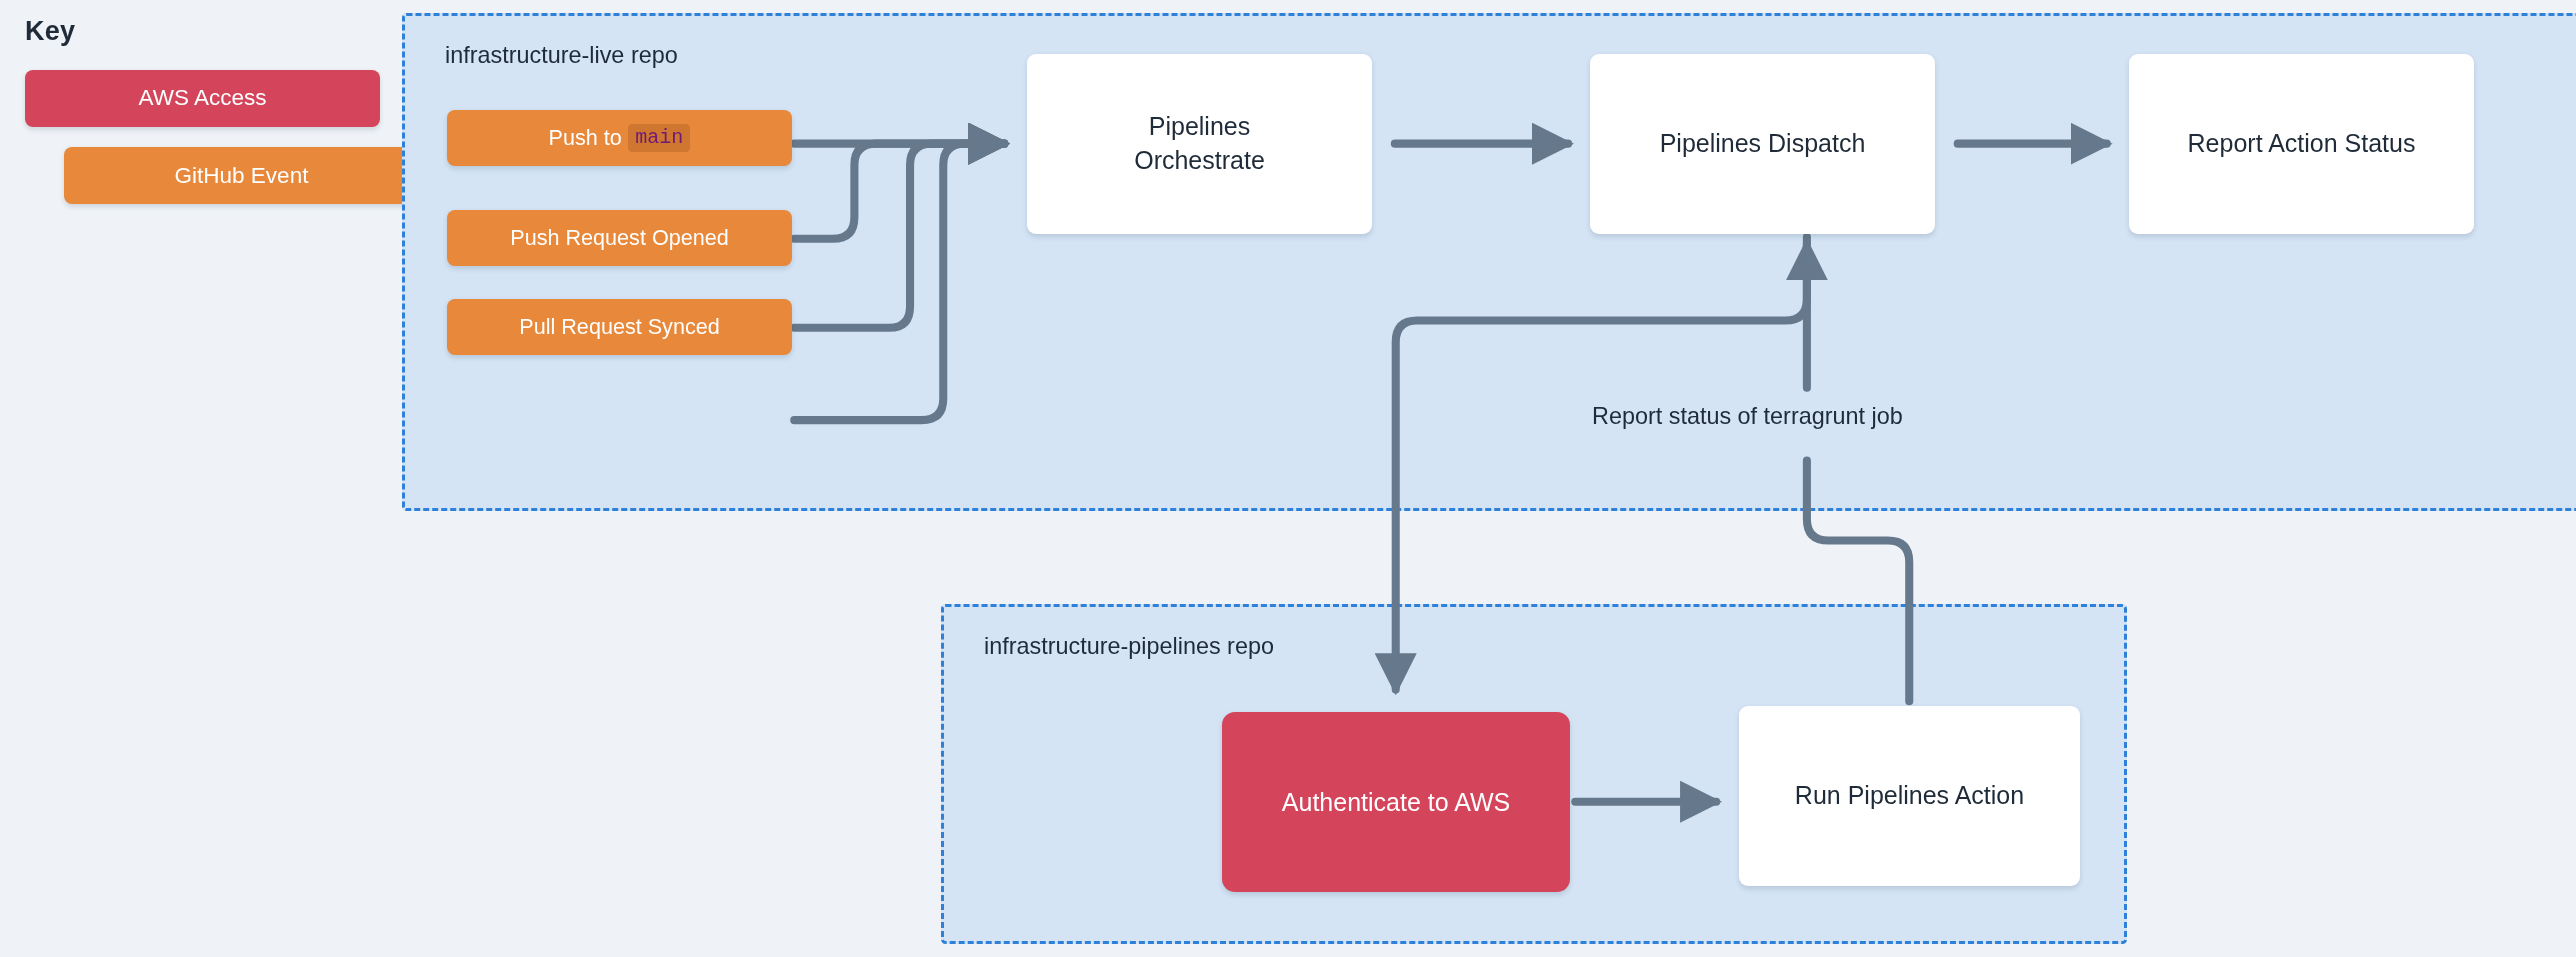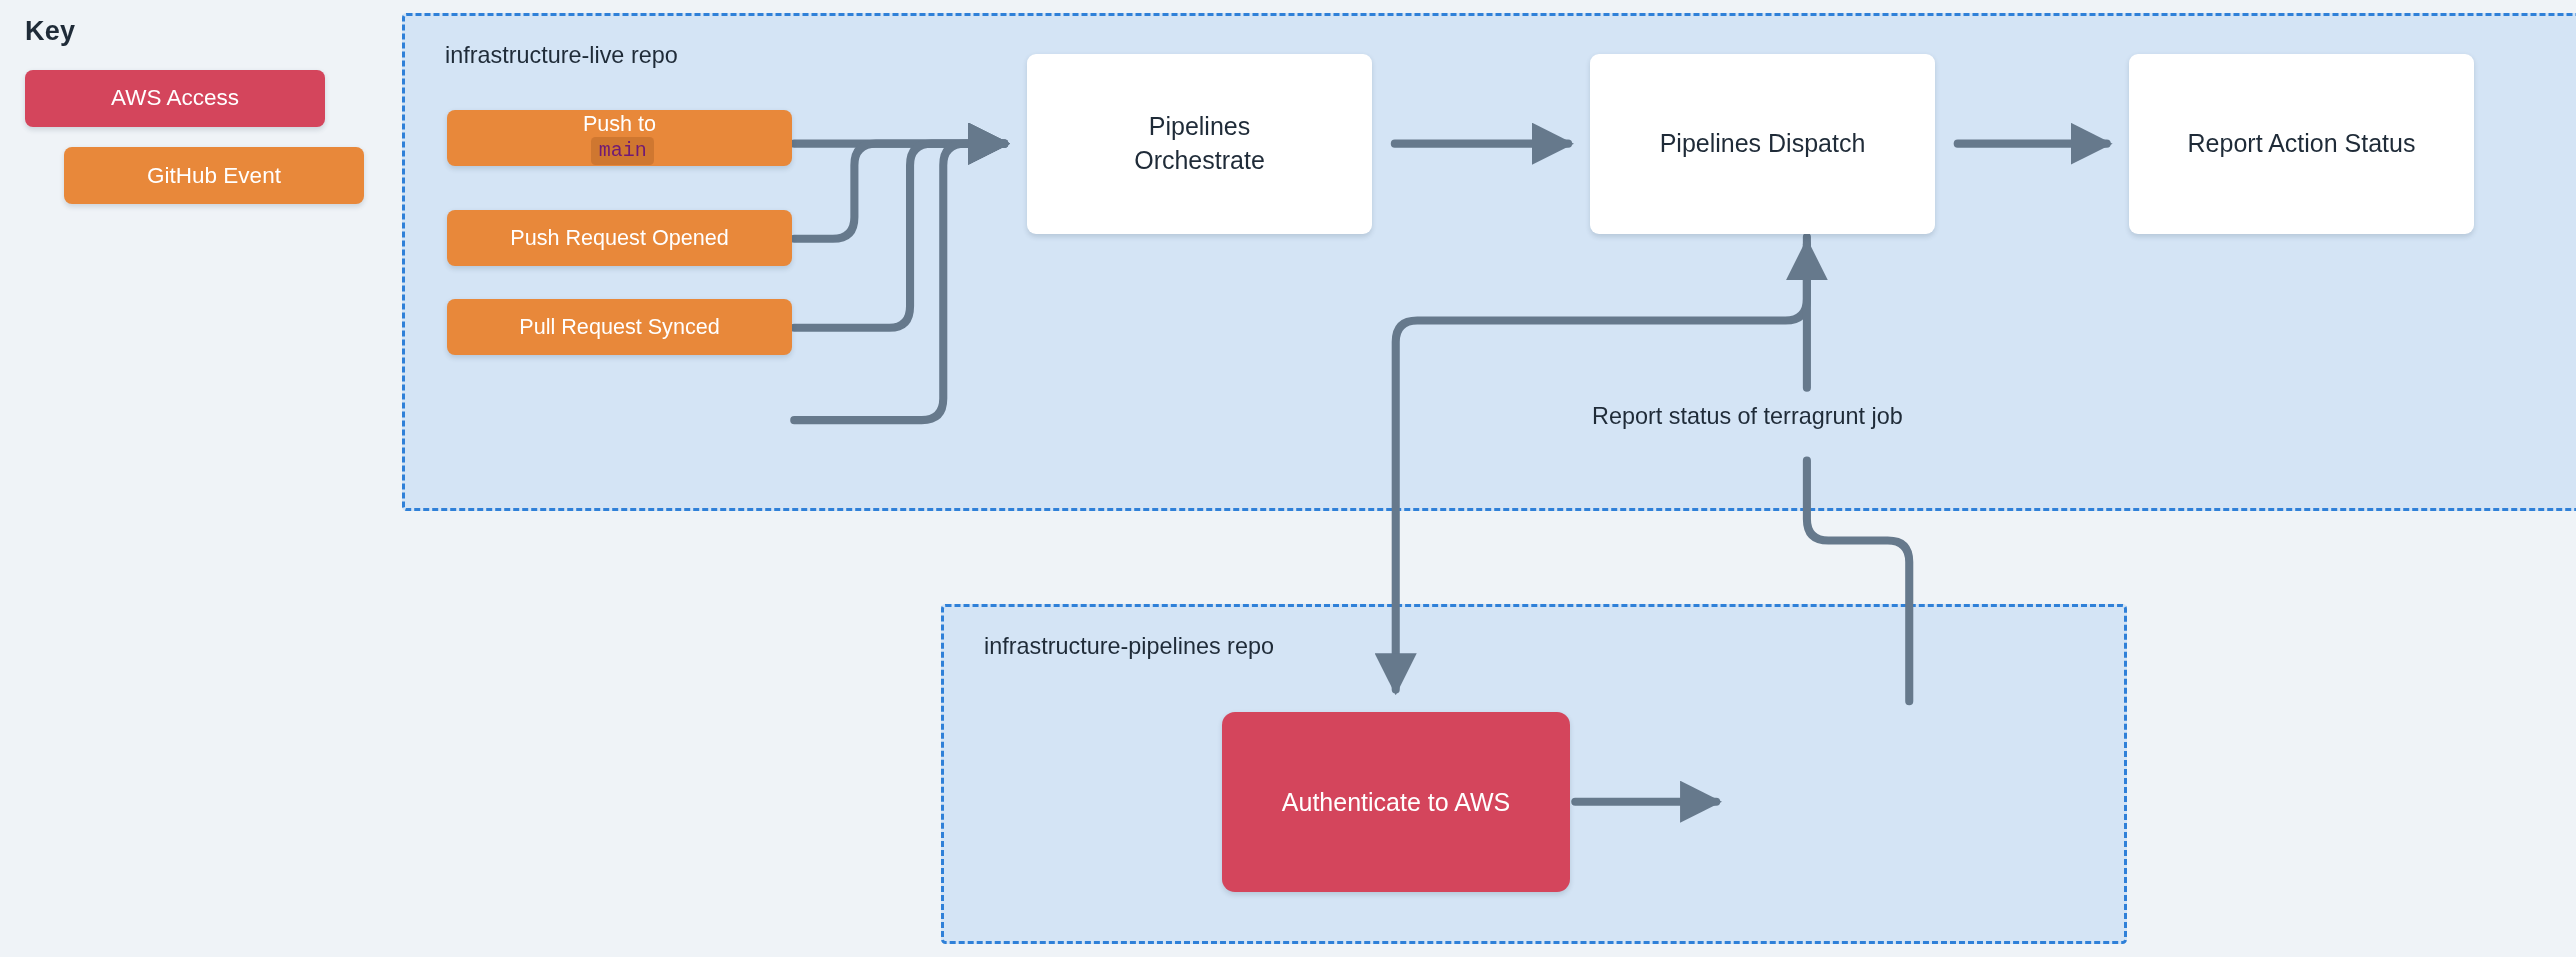--- a/index.html
+++ b/index.html
@@ -36,21 +36,21 @@
   }
   #key-title {
     font-size: 27px;
     font-weight: bold;
     color: #1f2b38;
     letter-spacing: 0.2px;
     margin-left: 9px;
     margin-bottom: 22.5px;
   }
   .key-chip {
-    width: 300px;
+    width: 355px;
     height: 57px;
     border-radius: 8px;
     display: flex;
     align-items: center;
     justify-content: center;
     color: #ffffff;
     font-size: 22.5px;
     margin-left: 9px;
     margin-bottom: 20.7px;
     box-shadow: 0 2.7px 5.4px rgba(40,60,80,.16);
@@ -123,21 +123,21 @@
     font-family: "Liberation Mono", monospace;
     background: rgba(150, 80, 25, .30);
     border-radius: 4.5px;
     padding: 1.8px 7.2px 2.7px 7.2px;
     font-size: 20px;
     margin-left: 6.3px;
     color: #701a75;
   }
 
   
-  #ev-push     { left: 447px;  top: 110px; flex-direction: column; }
+  #ev-push     { left: 447px;  top: 110px; }
   #ev-pr-open  { left: 447px;  top: 210px; }
   #ev-pr-sync  { left: 447px;  top: 299px; }
   #ev-pr-reop  { left: 447px;  top: 393px; }
 
   #n-orchestrate { left: 1027px; top: 54px;  width: 345px; height: 180px; }
   #n-dispatch    { left: 1590px; top: 54px;  width: 345px; height: 180px; }
   #n-report      { left: 2129px; top: 54px;  width: 345px; height: 180px; }
 
   #n-auth        { left: 1222px; top: 712px; width: 348px; height: 180px; }
   #n-runaction   { left: 1739px; top: 706px; width: 341px; height: 180px; }
@@ -233,17 +233,20 @@
   </div>
 
   <div class="node node-white" id="n-report">
     <span>Report Action Status</span>
   </div>
 
   <div class="node node-aws" id="n-auth">
     <span>Authenticate to AWS</span>
   </div>
 
+  <div class="node node-white" id="n-runaction">
+    <span>Run Pipelines Action</span>
+  </div>
 
   <div id="edge-label-terragrunt">Report status of terragrunt job</div>
 
 </div>
 
 
 </body></html>

